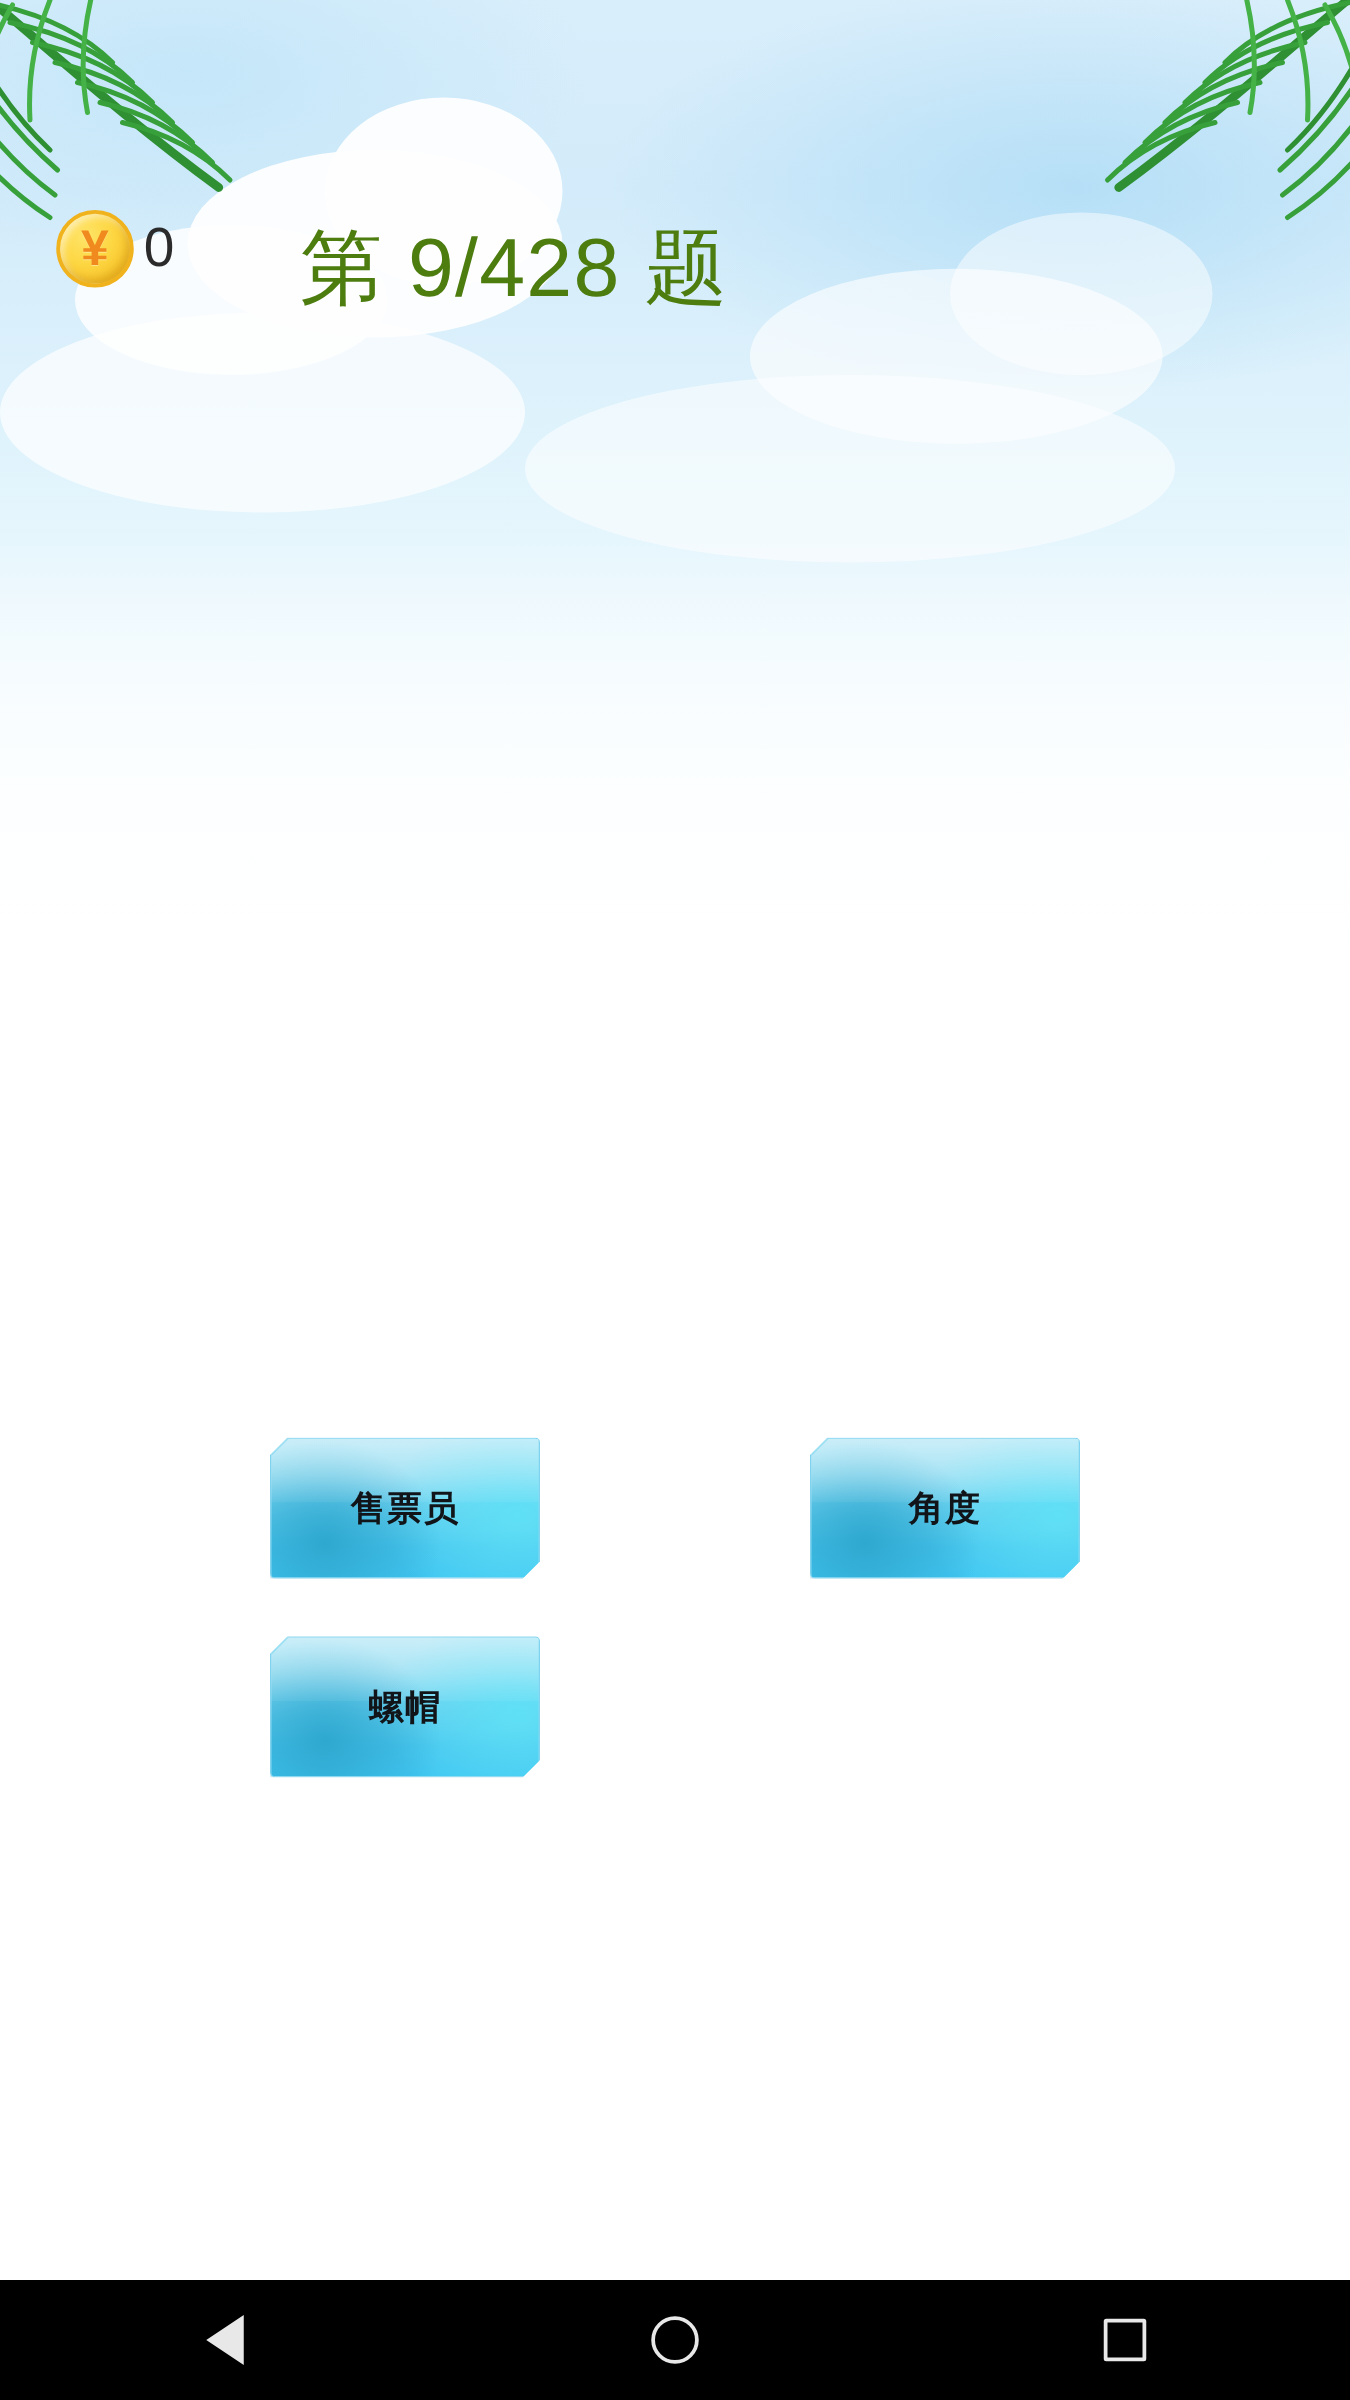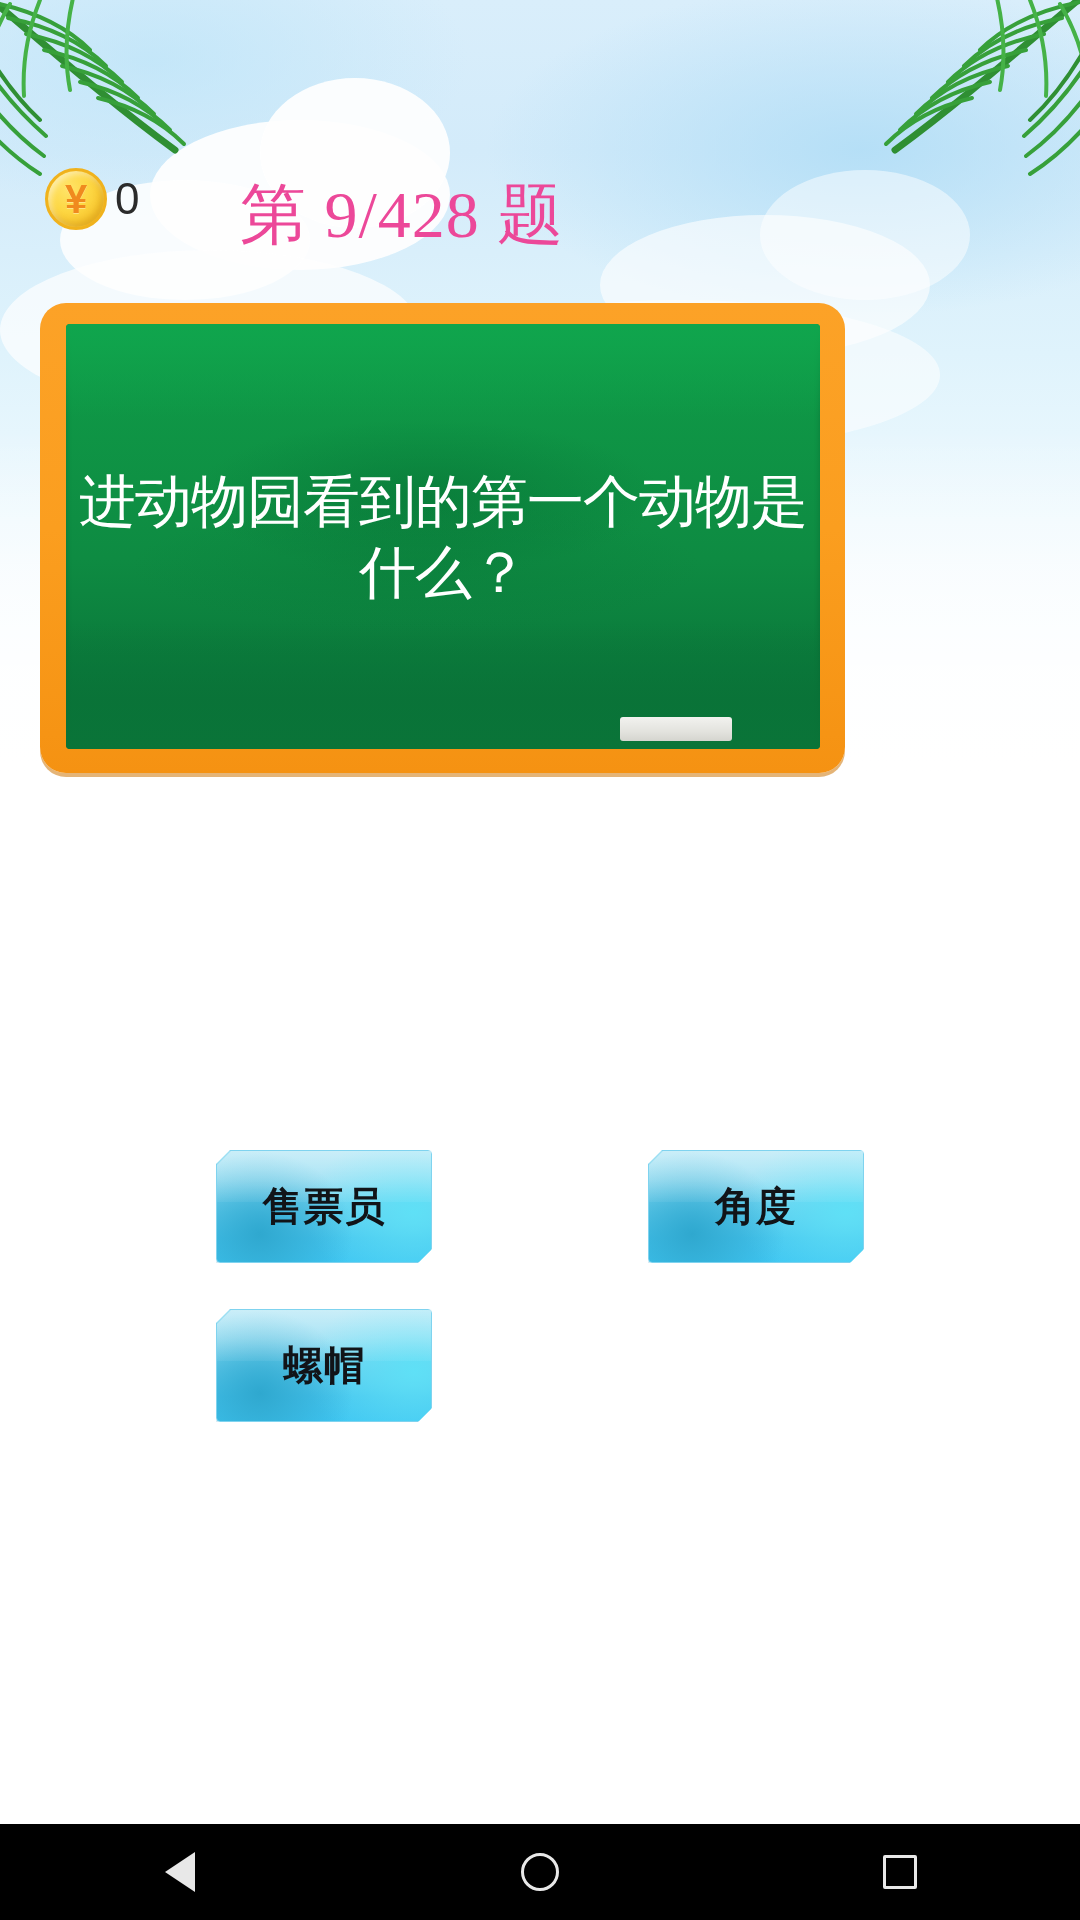--- a/index.html
+++ b/index.html
@@ -60,22 +60,22 @@
   .coin-sym {
     font-size:40px; font-weight:bold; color:#f08a1e; line-height:1;
     font-family:"Liberation Sans","DejaVu Sans",sans-serif;
     text-shadow:0 1px 0 rgba(255,240,180,.6);
   }
   .coin-count { font-size:44px; color:#2b2b2b; font-family:"Liberation Sans",sans-serif; }
 
   .q-title {
     position:absolute; left:240px; top:0px; width:560px; height:110px;
     display:flex; align-items:center;
-    font-size:66px; color:#ec4899; letter-spacing:1px; white-space:nowrap;
-    font-family:Liberation Serif, serif;
+    font-size:66px; color:#4d7c0f; letter-spacing:1px; white-space:nowrap;
+    font-family:Liberation Sans, sans-serif;
   }
 
   
   .board-frame {
     position:absolute; left:40px; top:303px; width:805px; height:470px;
     background:linear-gradient(180deg,#fca227 0%, #fb9e1f 48%, #f59212 100%);
     border-radius:26px;
     box-shadow:0 4px 0 rgba(206,118,8,.55);
     padding:21px 25px 24px 26px;
   }
@@ -135,21 +135,21 @@
     cursor:pointer;
   }
   .answer-btn::before {
     content:""; position:absolute; left:0; top:0; width:100%; height:46%;
     background:linear-gradient(180deg, rgba(255,255,255,.45) 0%, rgba(255,255,255,.06) 100%);
     pointer-events:none;
     clip-path:polygon(14px 0, 100% 0, 100% 100%, 0 100%, 0 14px);
   }
   .answer-label {
     position:relative; z-index:2;
-    font-size:40px; font-weight:bold; color:#111418; letter-spacing:1px;
+    font-size:28px; font-weight:bold; color:#111418; letter-spacing:1px;
     font-family:"Liberation Sans","DejaVu Sans",sans-serif;
   }
 
   
   .navbar {
     position:absolute; left:0; bottom:0; width:1080px; height:96px;
     background:#000000; display:flex; align-items:center; justify-content:space-around;
   }
   .nav-btn { width:110px; height:96px; display:flex; align-items:center; justify-content:center; cursor:pointer; }
   .nav-back {
@@ -221,30 +221,20 @@
   <div class="header">
     <div class="coin-wrap">
       <div class="coin">
         <span class="coin-sym">¥</span>
       </div>
       <span class="coin-count">0</span>
     </div>
     <div class="q-title">第 9/428 题</div>
   </div>
 
-  <div class="board-frame">
-    <div class="board">
-      <div class="board-wash-1"></div>
-      <div class="board-wash-2"></div>
-      <div class="board-wash-3"></div>
-      <div class="board-wash-4"></div>
-      <div class="board-question">进动物园看到的第一个动物是什么？</div>
-      <div class="chalk-tray"></div>
-    </div>
-  </div>
 
   <div class="answers">
     <div class="answer-btn">
       <span class="answer-label">售票员</span>
     </div>
     <div class="answer-btn">
       <span class="answer-label">角度</span>
     </div>
     <div class="answer-btn">
       <span class="answer-label">螺帽</span>

